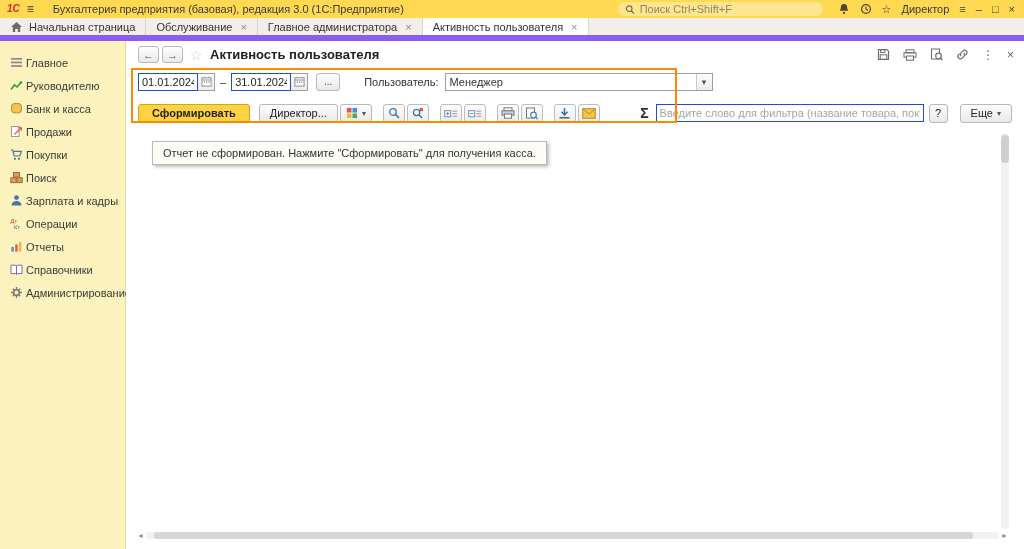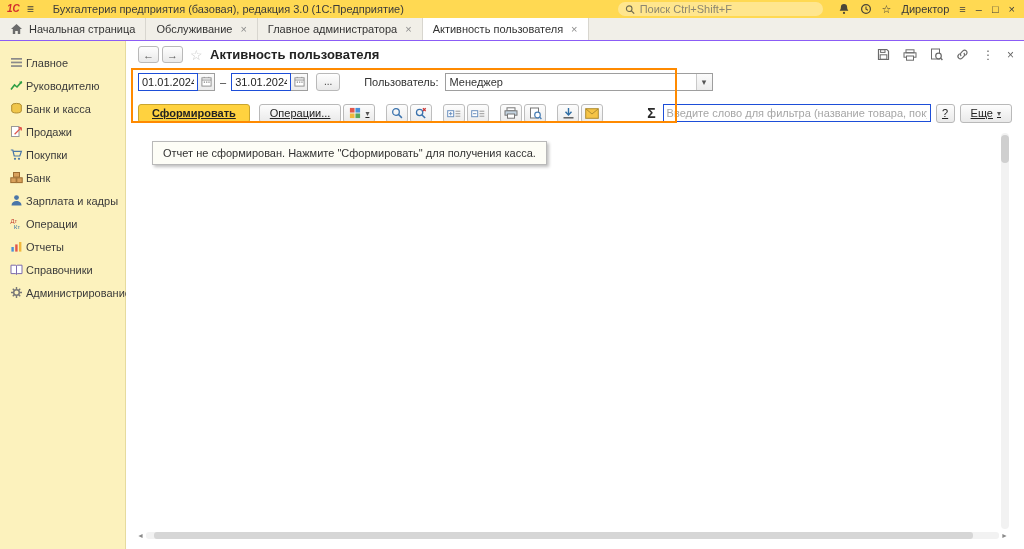--- a/index.html
+++ b/index.html
@@ -17,21 +17,21 @@
              background:rgba(255,255,255,0.35); border-radius:8px; padding:0 7px; }
   .gsearch input { border:none; background:transparent; outline:none; width:100%;
                    font:11px "Liberation Sans",sans-serif; color:#6f6a55; }
   .gsearch input::placeholder { color:#8c8670; }
   .top-icons { display:flex; align-items:center; gap:10px; margin-left:8px; padding-right:2px; }
   .top-icons .glyph-btn { font-size:11px; }
   .user-name { color:#3a3a3a; }
 
   
   .tabbar { position:absolute; left:0; top:18px; width:100%; height:23px; background:#f1efe8;
-            border-bottom:1px solid #8b5cf6; display:flex; align-items:stretch; }
+            border-bottom:6px solid #8b5cf6; display:flex; align-items:stretch; }
   .tab { display:flex; align-items:center; gap:6px; padding:0 10px; border-right:1px solid #d8d6cf;
          color:#333; cursor:pointer; white-space:nowrap; }
   .tab .x { color:#8b8b8b; font-size:11px; margin-left:2px; }
   .tab.active { background:#fff; }
 
   
   .sidebar { position:absolute; left:0; top:41px; width:126px; height:508px; background:#fcf2bd;
              border-right:1px solid #e6db9e; padding-top:10px; }
   .side-item { display:flex; align-items:center; gap:3px; height:23px; padding-left:10px;
                color:#3b3b3b; cursor:pointer; white-space:nowrap; }
@@ -67,32 +67,32 @@
            background:#fff; display:flex; align-items:center; padding:0 20px 0 4px; cursor:pointer; }
   .combo-arrow { position:absolute; right:0; top:0; width:16px; height:16px; border-left:1px solid #c9c9c9;
                  display:flex; align-items:center; justify-content:center; color:#555; font-size:9px;
                  background:linear-gradient(#fbfbfb,#ececec); }
 
   
   .toolbar-row { position:absolute; left:12px; right:12px; top:62px; display:flex; align-items:center;
                  height:20px; }
   .btn { height:19px; border:1px solid #b9b9b9; border-radius:3px; padding:0 10px;
          background:linear-gradient(#fdfdfd,#e9e9e9); display:inline-flex; align-items:center;
-         justify-content:center; gap:4px; font-size:11px; color:#222; cursor:pointer; white-space:nowrap;text-decoration:underline; }
+         justify-content:center; gap:4px; font-size:11px; color:#222; cursor:pointer; white-space:nowrap; }
   .btn-generate { background:#ffd23f; border-color:#c9a52f; font-weight:bold; padding:0 13px; margin-right:9px; }
   .btn-settings { margin-right:2px; }
   .ibtn { width:22px; height:19px; border:1px solid #bdbdbd; border-radius:3px;
           background:linear-gradient(#fdfdfd,#ececec); display:inline-flex; align-items:center;
           justify-content:center; cursor:pointer; }
   .tgroup { display:flex; gap:2px; margin-left:11px; }
   .sigma { margin-left:auto; font-size:14px; font-weight:bold; color:#2b2b2b; cursor:pointer; }
   .filter-input { width:268px; margin-left:7px; color:#222; }
   .filter-input::placeholder { color:#a6a6a6; }
   .help-btn { width:19px; padding:0; margin-left:5px; }
-  .more-btn { margin-left:5px; }
+  .more-btn { margin-left:12px; }
   .dd { font-size:8px; color:#555; }
 
   
   .tooltip { position:absolute; left:26px; top:100px; background:#fdfdf6; border:1px solid #b9b9b9;
              padding:5px 10px; box-shadow:2px 2px 3px rgba(0,0,0,0.25); white-space:nowrap; color:#333; }
   .vscroll { position:absolute; right:15px; top:92px; width:8px; height:396px; background:#f2f2f2;
              border-radius:4px; }
   .vscroll .thumb { position:absolute; left:0; top:2px; width:8px; height:28px; background:#cfcfcf;
                     border-radius:4px; }
   .hscroll { position:absolute; left:11px; top:490px; width:871px; height:9px; display:flex;
@@ -202,21 +202,21 @@
           <circle cx="9" cy="9.8" r="1.1" fill="#4a76a8"></circle>
       </svg>
       <span>Покупки</span>
     </div>
     <div class="side-item">
       <svg width="13" height="13" viewBox="0 0 13 13">
         <rect x="3.5" y="1.5" width="6" height="4.6" fill="#d9a15c" stroke="#9c6b2f"></rect>
         <rect x="0.8" y="6.8" width="5.4" height="4.8" fill="#d9a15c" stroke="#9c6b2f"></rect>
         <rect x="6.8" y="6.8" width="5.4" height="4.8" fill="#d9a15c" stroke="#9c6b2f"></rect>
       </svg>
-      <span>Банк</span>
+      <span>Поиск</span>
     </div>
     <div class="side-item">
       <svg width="13" height="13" viewBox="0 0 13 13">
         <circle cx="6.5" cy="3.6" r="2.4" fill="#4a76a8"></circle>
         <path d="M1.5 11.5 c0-3 2.2-4.6 5-4.6 s5 1.6 5 4.6 z" fill="#4a76a8"></path>
       </svg>
       <span>Зарплата и кадры</span>
     </div>
     <div class="side-item">
       <svg width="13" height="13" viewBox="0 0 13 13">
@@ -309,21 +309,21 @@
       <div class="dots-btn">...</div>
       <span class="user-label">Пользователь:</span>
       <div class="combo">
         <span>Менеджер</span>
         <span class="combo-arrow">▾</span>
       </div>
     </div>
 
     <div class="toolbar-row">
       <div class="btn btn-generate" style="background: rgb(255, 210, 63);">Сформировать</div>
-      <div class="btn btn-settings">Операции...</div>
+      <div class="btn btn-settings">Директор...</div>
       <div class="btn" style="padding:0 5px;">
         <svg width="12" height="12" viewBox="0 0 13 13">
           <rect x="1" y="1" width="5" height="5" fill="#e2574c"></rect>
             <rect x="7" y="1" width="5" height="5" fill="#4a90d9"></rect>
           <rect x="1" y="7" width="5" height="5" fill="#f1b83c"></rect>
             <rect x="7" y="7" width="5" height="5" fill="#58a55c"></rect>
         </svg>
         <span class="dd">▾</span>
       </div>
 

